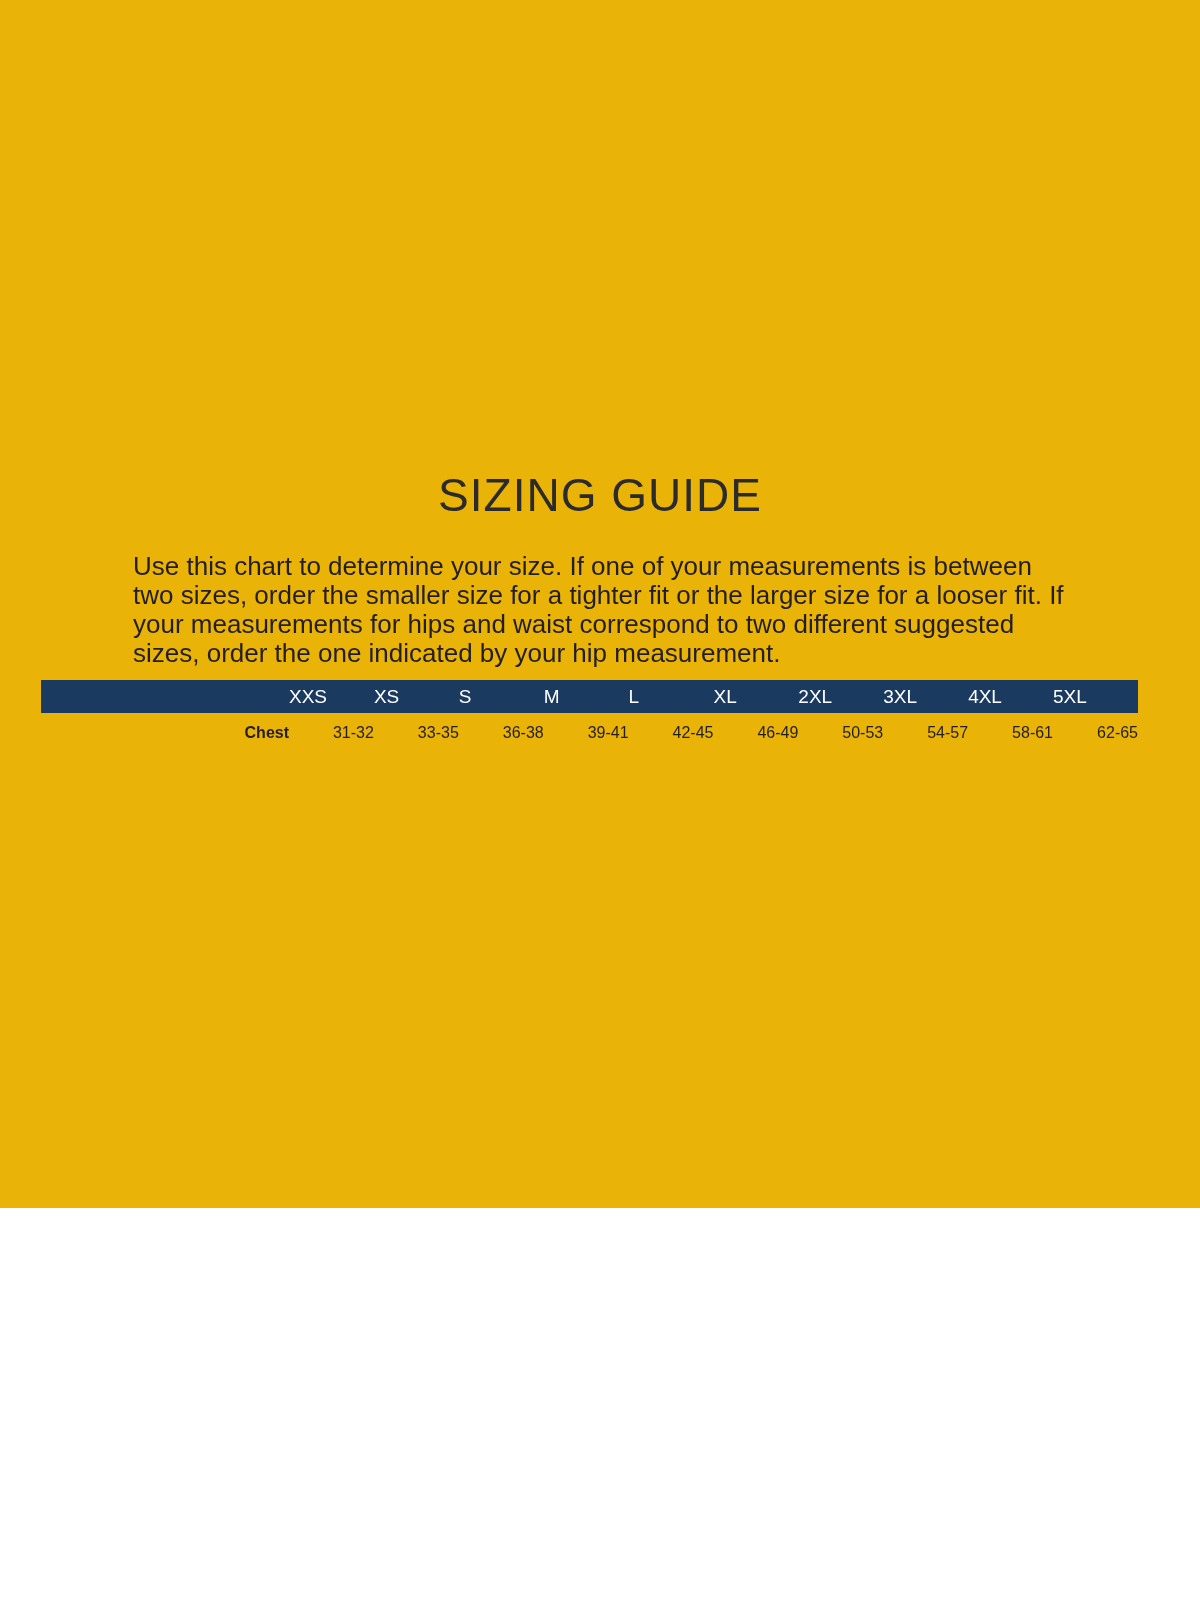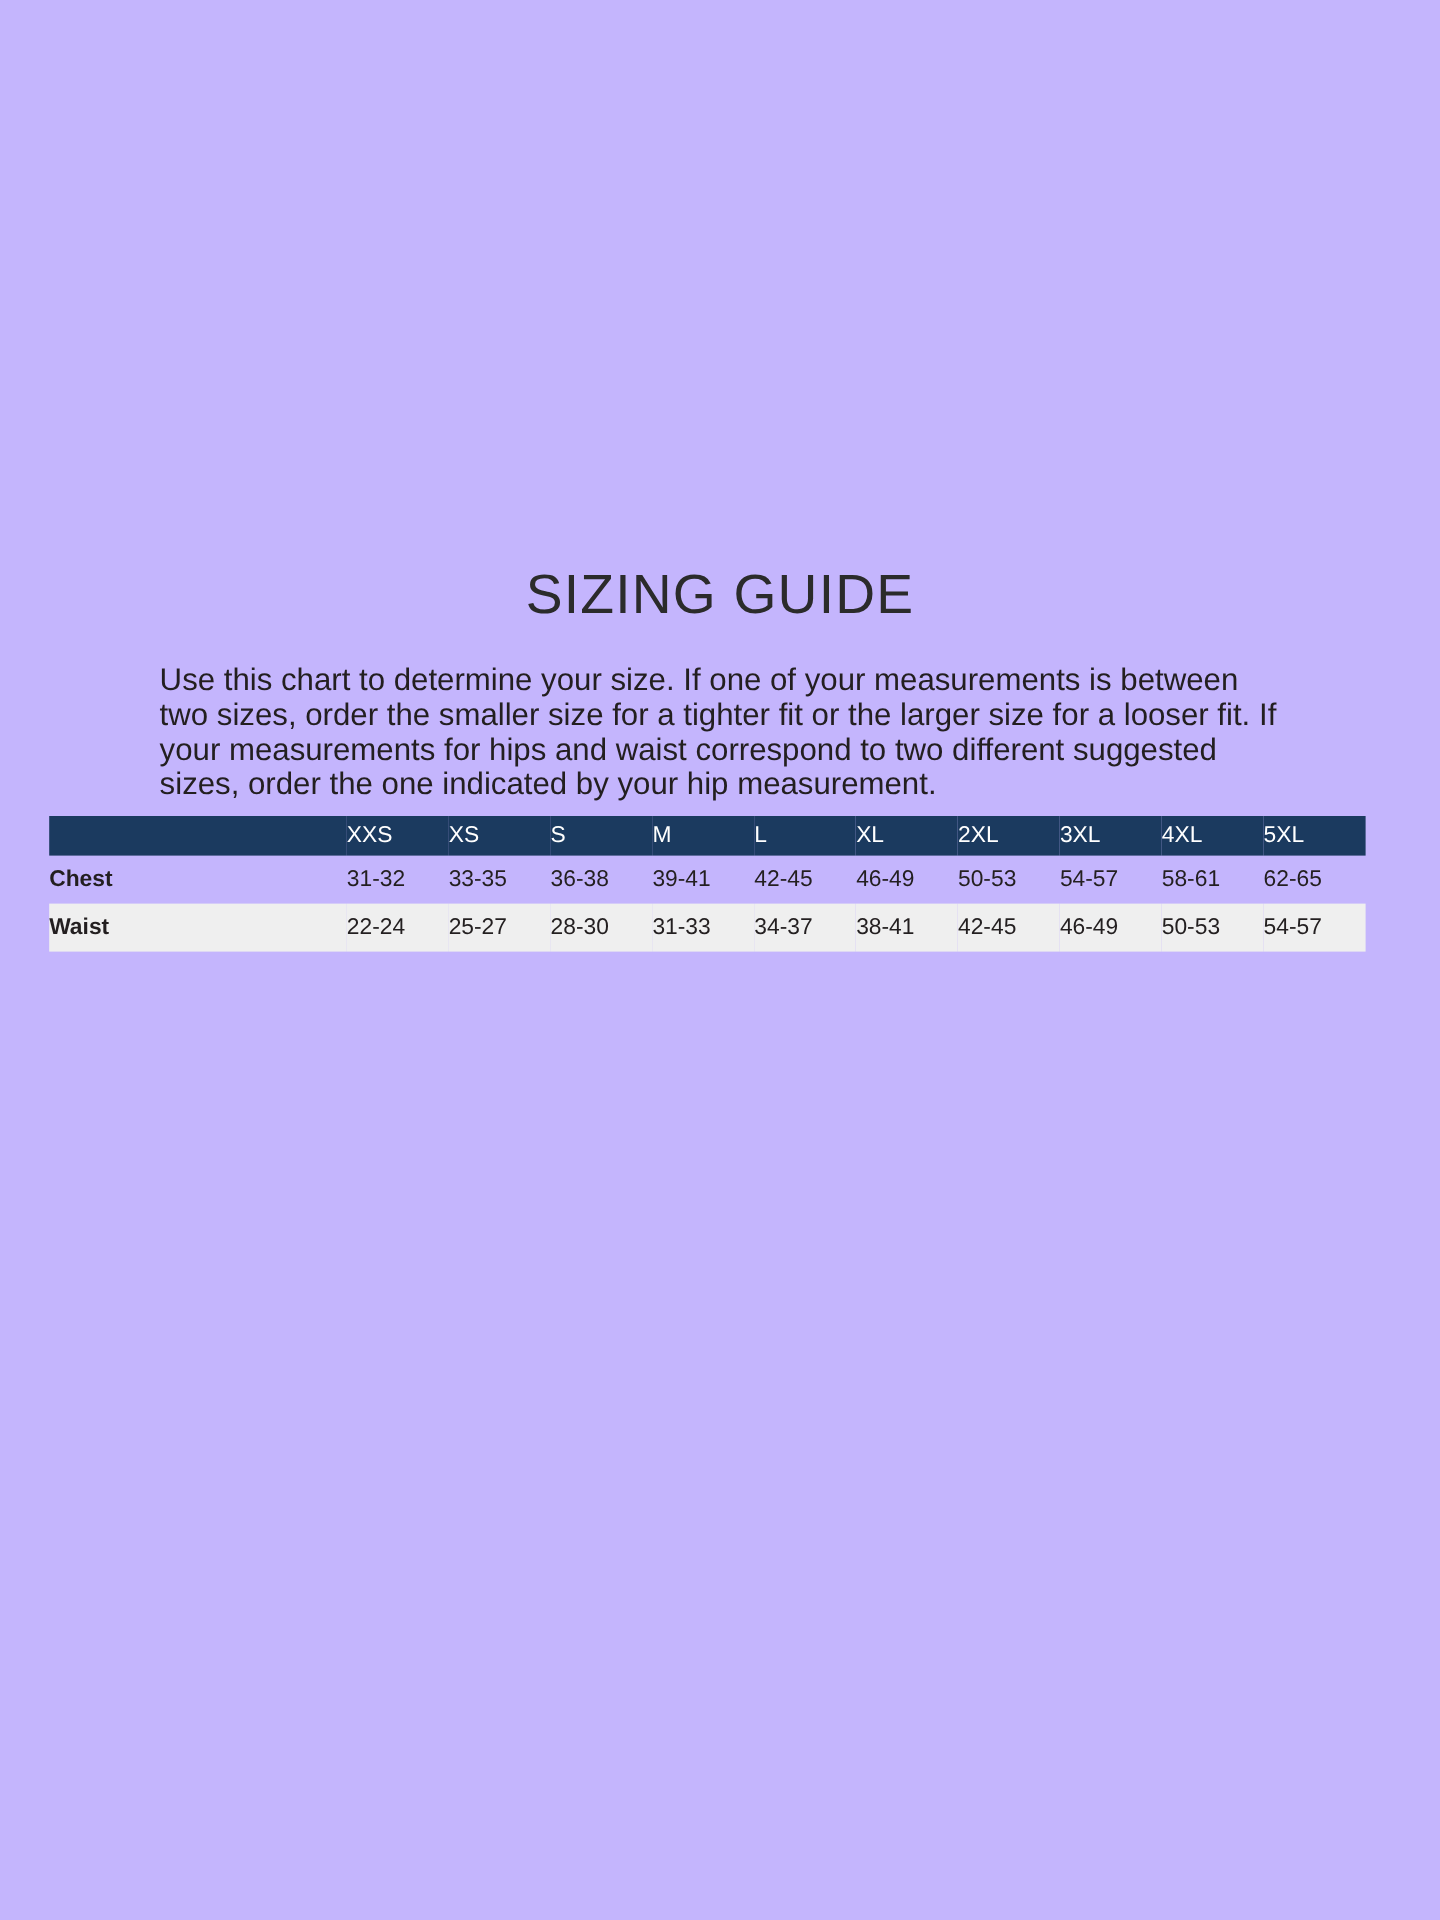--- a/index.html
+++ b/index.html
@@ -4,23 +4,23 @@
 <style>
   * { margin: 0; padding: 0; box-sizing: border-box; }
   html, body {
     background: #ffffff;
     font-family: "Liberation Sans", sans-serif;
     color: #231f20;
   }
   .page {
     position: relative;
     width: 1200px;
-    height: 1600px;
+    height: 1208px;
     margin: 0 auto;
-    background: #c4b5fd;
+    background: #eab308;
     overflow: hidden;
   }
   .page-title {
     margin-top: 468px;
     text-align: center;
     font-size: 46px;
     font-weight: 400;
     letter-spacing: 1px;
     color: #2b2b2b;
   }
@@ -49,22 +49,22 @@
     color: #ffffff;
     font-weight: 400;
     font-size: 19px;
     height: 33px;
     text-align: left;
     vertical-align: middle;
   }
   table.sizing tbody th,
   table.sizing tbody td {
     height: 40px;
-    font-size: 19px;
-    text-align: left;
+    font-size: 16px;
+    text-align: right;
     vertical-align: middle;
   }
   table.sizing tbody th.row-label {
     font-weight: 700;
   }
   table.sizing tbody tr:nth-child(2) {
     background: var(--stripe-bg, #efefef);
   }
 </style>
 </head>
@@ -103,29 +103,16 @@
           <td>33-35</td>
           <td>36-38</td>
           <td>39-41</td>
           <td>42-45</td>
           <td>46-49</td>
           <td>50-53</td>
           <td>54-57</td>
           <td>58-61</td>
           <td>62-65</td>
         </tr>
-        <tr>
-          <th class="row-label">Waist</th>
-          <td>22-24</td>
-          <td>25-27</td>
-          <td>28-30</td>
-          <td>31-33</td>
-          <td>34-37</td>
-          <td>38-41</td>
-          <td>42-45</td>
-          <td>46-49</td>
-          <td>50-53</td>
-          <td>54-57</td>
-        </tr>
       </tbody>
   </table>
 
 </div>
 
 </body></html>

